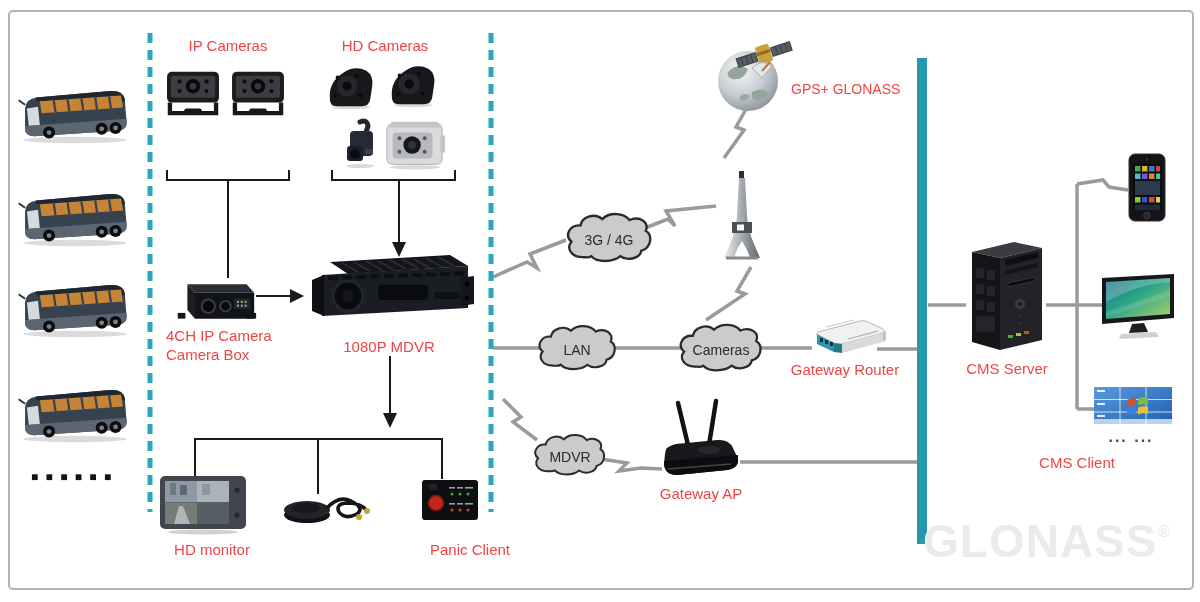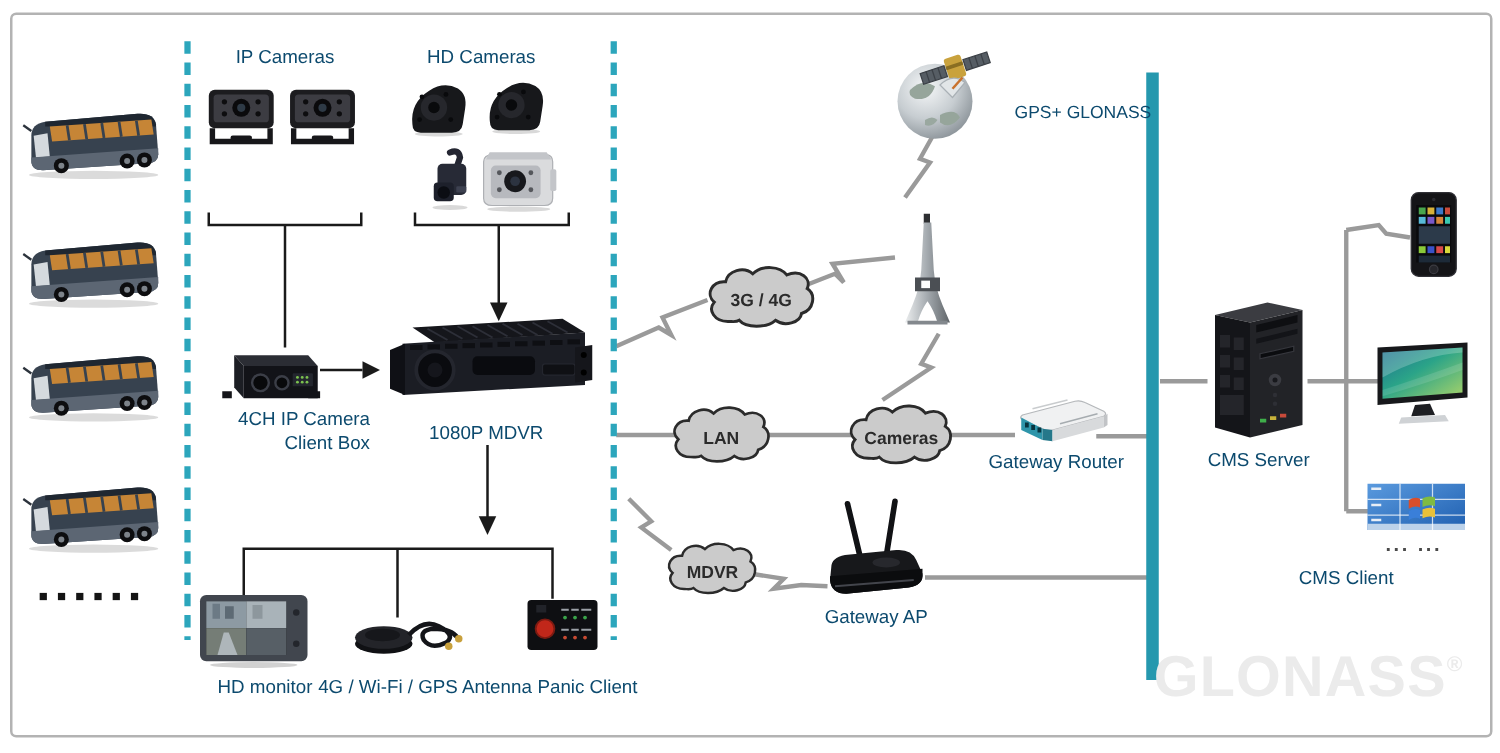--- a/index.html
+++ b/index.html
@@ -1,24 +1,24 @@
 <!DOCTYPE html>
 <html><head>
 <meta charset="utf-8">
 <style>
   html,body{margin:0;padding:0;background:#fff;}
   #canvas{position:relative;width:1200px;height:602px;background:#fff;overflow:hidden;
           font-family:"Liberation Sans",sans-serif;}
   .frame{position:absolute;left:8px;top:10px;width:1182px;height:576px;
          border:2px solid #b3b3b3;border-radius:5px;}
   .abs{position:absolute;}
-  .lbl{position:absolute;font-size:15px;color:#0c4a6e;text-align:center;white-space:nowrap;line-height:19px;}
-  .lbl-left{text-align:right;}
-  .cloud-lbl{font-size:14px;color:#2b2b2b;font-weight:bold;}
-  .gps-lbl{font-size:14px;text-align:right;}
+  .lbl{position:absolute;font-size:15px;color:#ef4444;text-align:center;white-space:nowrap;line-height:19px;}
+  .lbl-left{text-align:left;}
+  .cloud-lbl{font-size:14px;color:#2b2b2b;}
+  .gps-lbl{font-size:14px;text-align:left;}
   .dots-fleet{position:absolute;left:31px;top:470px;font-size:12px;letter-spacing:2px;color:#141414;}
   .dots-client{position:absolute;left:1071px;top:428px;width:120px;text-align:center;
                font-size:16px;font-weight:bold;letter-spacing:2px;color:#4a4a4a;}
   .watermark{position:absolute;left:858px;top:514px;width:312px;text-align:right;
              font-size:46px;font-weight:bold;letter-spacing:1px;color:#ebebeb;}
   .watermark .reg{font-size:17px;position:relative;top:-20px;letter-spacing:0;}
   svg{display:block;}
 </style>
 </head>
 <body>
@@ -488,24 +488,23 @@
   <svg class="abs" style="left:1098px;top:272px" width="80" height="68">
       <use href="#cmon"></use>
     </svg>
   <svg class="abs" style="left:1093px;top:386px" width="80" height="42">
       <use href="#vwall"></use>
     </svg>
 
   <div class="lbl" style="left:153px;top:36px;width:150px">IP Cameras</div>
   <div class="lbl" style="left:310px;top:36px;width:150px">HD Cameras</div>
   <div class="lbl lbl-left" style="left:166px;top:326px;width:130px">4CH IP Camera</div>
-  <div class="lbl lbl-left" style="left:166px;top:345px;width:130px">Client Box</div>
+  <div class="lbl lbl-left" style="left:166px;top:345px;width:130px">Camera Box</div>
   <div class="lbl" style="left:314px;top:337px;width:150px">1080P MDVR</div>
   <div class="lbl" style="left:142px;top:540px;width:140px">HD monitor</div>
-  <div class="lbl" style="left:240px;top:540px;width:200px">4G / Wi-Fi / GPS Antenna</div>
   <div class="lbl" style="left:400px;top:540px;width:140px">Panic Client</div>
   <div class="lbl gps-lbl" style="left:791px;top:80px;width:130px">GPS+ GLONASS</div>
   <div class="lbl cloud-lbl" style="left:559px;top:231px;width:100px">3G / 4G</div>
   <div class="lbl cloud-lbl" style="left:527px;top:341px;width:100px">LAN</div>
   <div class="lbl cloud-lbl" style="left:671px;top:341px;width:100px">Cameras</div>
   <div class="lbl cloud-lbl" style="left:520px;top:448px;width:100px">MDVR</div>
   <div class="lbl" style="left:775px;top:360px;width:140px">Gateway Router</div>
   <div class="lbl" style="left:641px;top:484px;width:120px">Gateway AP</div>
   <div class="lbl" style="left:937px;top:359px;width:140px">CMS Server</div>
   <div class="dots-client">... ...</div>

